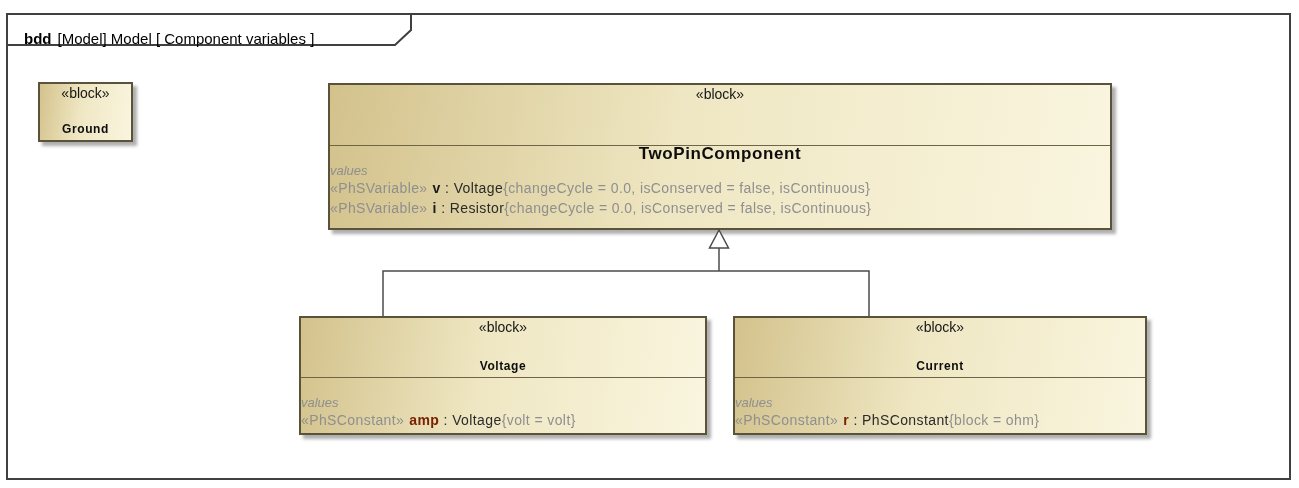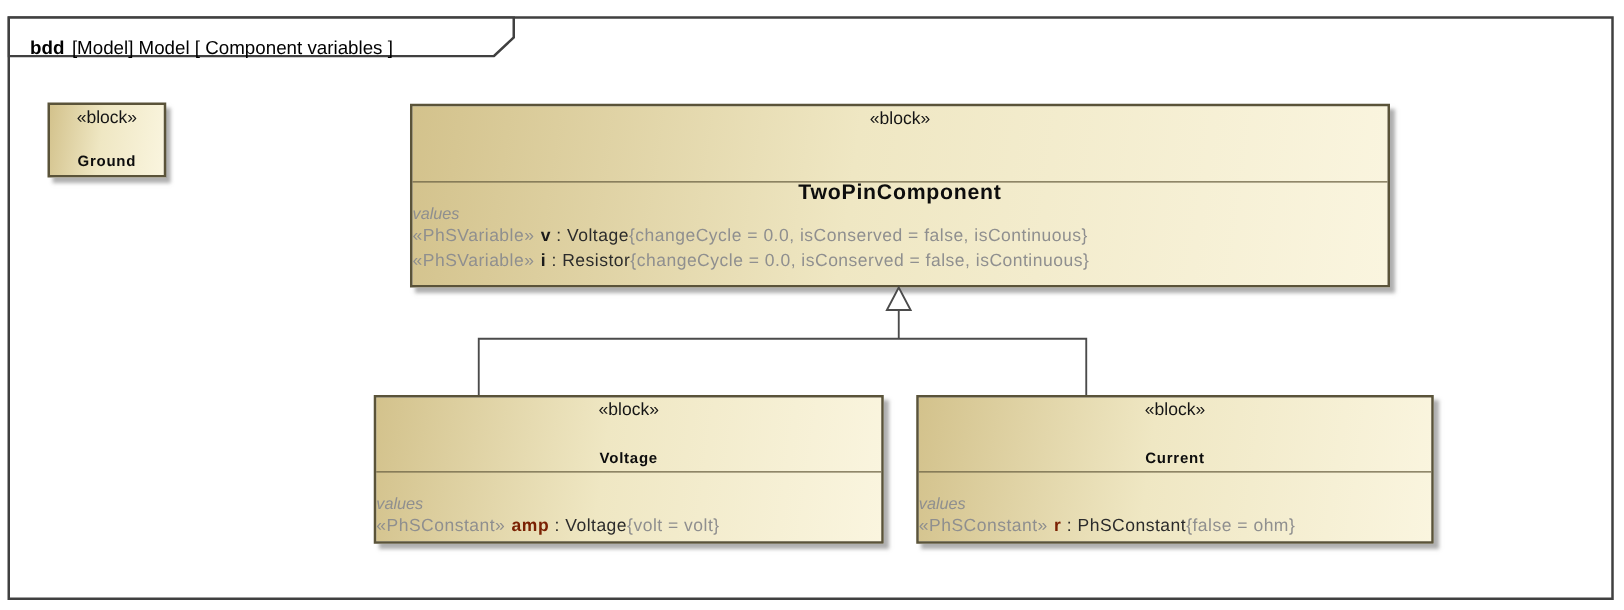--- a/index.html
+++ b/index.html
@@ -96,21 +96,21 @@
 </div>
 
 <div class="block" style="left:733px;top:316px;width:414px;height:119px;">
   <div class="name-comp" style="height:59px;">
     <div class="stereo">«block»</div>
     <div class="bname">Current</div>
   </div>
   <div class="values-comp" style="height:56px;">
     <div class="values-label">values</div>
     <div class="prop-line">
-      <span class="st">«PhSConstant»</span><span class="pn" style="color: rgb(122, 33, 3);">r</span><span class="sep"> : </span><span class="ty">PhSConstant</span><span class="cn">{false = ohm}</span>
+      <span class="st">«PhSConstant»</span><span class="pn" style="color: rgb(122, 33, 3);">r</span><span class="sep"> : </span><span class="ty">PhSConstant</span><span class="cn">{block = ohm}</span>
     </div>
   </div>
 </div>
 
 <svg class="overlay" width="1299" height="488">
   <g class="edge" fill="none" stroke="#4b4b4b" stroke-width="1.5">
     <polyline points="383,316 383,271 869,271 869,316"></polyline>
     <line x1="719" y1="271" x2="719" y2="248"></line>
     <polygon points="719,230 709.5,248 728.5,248" fill="#ffffff"></polygon>
   </g>

